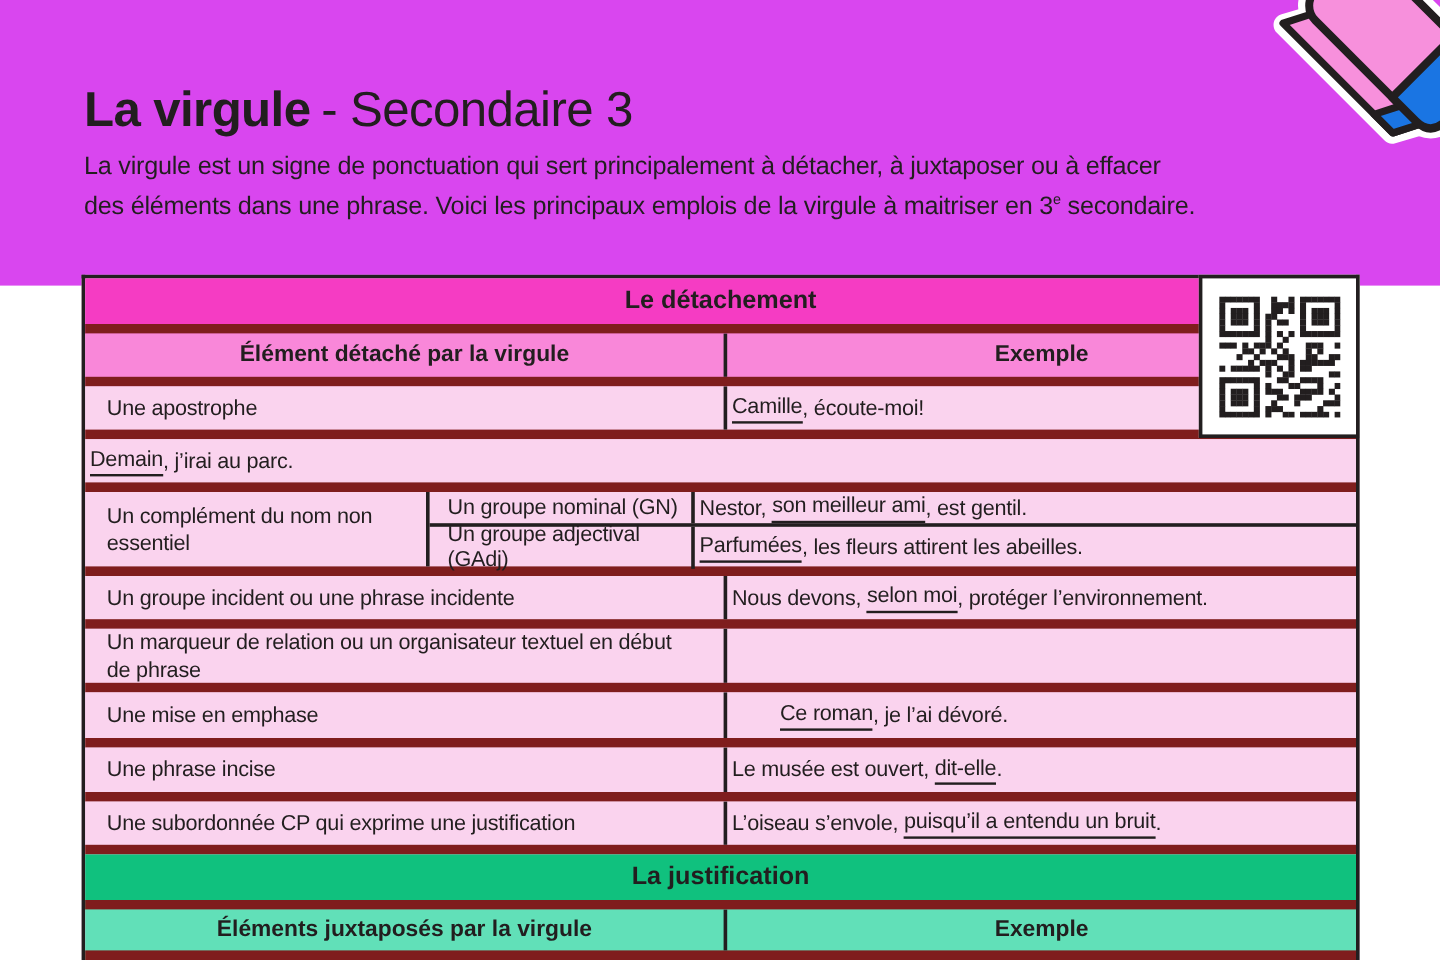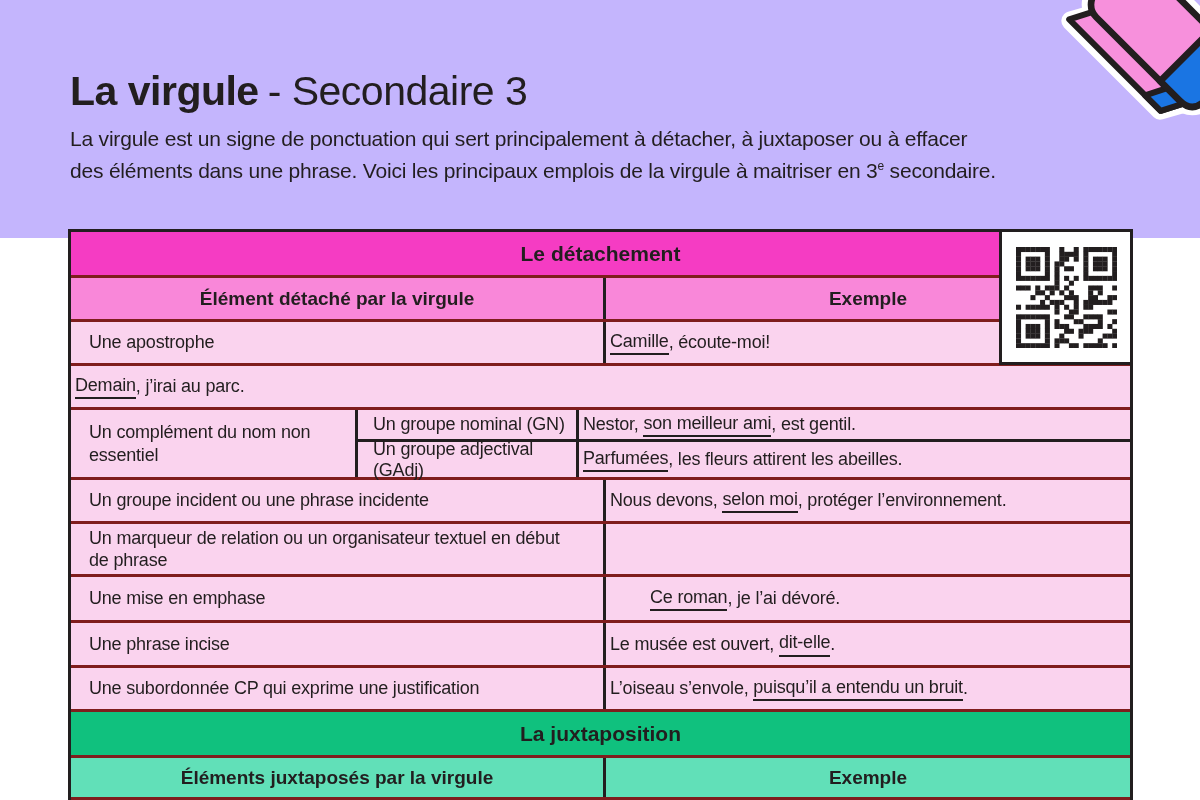--- a/index.html
+++ b/index.html
@@ -1,34 +1,34 @@
 <!DOCTYPE html>
 <html><head>
 <meta charset="utf-8">
 <style>
   html,body{margin:0;padding:0;}
   body{
     width:1200px;height:800px;position:relative;overflow:hidden;
     background:#ffffff;font-family:"Liberation Sans",sans-serif;color:#221E1F;
   }
   
-  .banner{position:absolute;left:0;top:0;width:1200px;height:238px;background:#c4b5fd;}
+  .banner{position:absolute;left:0;top:0;width:1200px;height:238px;background:#d946ef;}
   .title{position:absolute;left:70px;top:68px;font-size:41px;line-height:46px;white-space:nowrap;}
   .title .t-bold{font-weight:bold;letter-spacing:-0.5px;}
   .title .t-rest{font-weight:normal;margin-left:9px;letter-spacing:-0.5px;}
   .desc{position:absolute;left:70px;top:126px;font-size:21px;line-height:26.5px;letter-spacing:-0.2px;}
   .desc sup{font-size:12px;}
   .eraser{position:absolute;left:1055px;top:-58px;width:200px;height:200px;overflow:visible;}
   
   .sheet{
     position:absolute;left:68px;top:229px;width:1065px;height:571px;
     box-sizing:border-box;border:3px solid #221E1F;border-bottom:none;
     background:#FAD3EE;
   }
-  .row{display:flex;box-sizing:border-box;border-bottom:3px solid #7f1d1d;background:#FAD3EE;}
+  .row{display:flex;box-sizing:border-box;border-bottom:8px solid #7f1d1d;background:#FAD3EE;}
   .band{justify-content:center;align-items:center;font-weight:bold;font-size:21px;}
   .band-magenta{background:#F53CC3;height:46px;}
   .band-green{background:#10C17E;height:46px;}
   .subhead{height:44px;font-weight:bold;font-size:19px;}
   .subhead-pink{background:#F987D9;}
   .subhead-green{background:#61E0B8;}
   .subhead .c1,.subhead .c2{justify-content:center;padding:0;}
   .c1{width:535px;box-sizing:border-box;border-right:3px solid #221E1F;
       display:flex;align-items:center;padding:0 20px 0 18px;line-height:1.25;}
   .c2{flex:1;display:flex;align-items:center;padding-left:4px;white-space:pre-wrap;line-height:1.25;}
@@ -126,21 +126,21 @@
     <div class="c1">Une phrase incise</div>
     <div class="c2"><span>Le musée est ouvert, </span><span class="u">dit-elle</span><span>.</span></div>
   </div>
 
   <div class="row cells h44">
     <div class="c1">Une subordonnée CP qui exprime une justification</div>
     <div class="c2"><span>L’oiseau s’envole, </span><span class="u">puisqu’il a entendu un bruit</span><span>.</span></div>
   </div>
 
   <div class="row band band-green">
-    <span>La juxtaposition</span>
+    <span>La justification</span>
   </div>
 
   <div class="row subhead subhead-green gsub">
     <div class="c1">Éléments juxtaposés par la virgule</div>
     <div class="c2">Exemple</div>
   </div>
 
   <div class="qrbox">
     <svg id="qr" width="101" height="101" viewBox="0 0 21 21">
         <rect x="0" y="0" width="1.05" height="1.05" fill="#221E1F"></rect>

